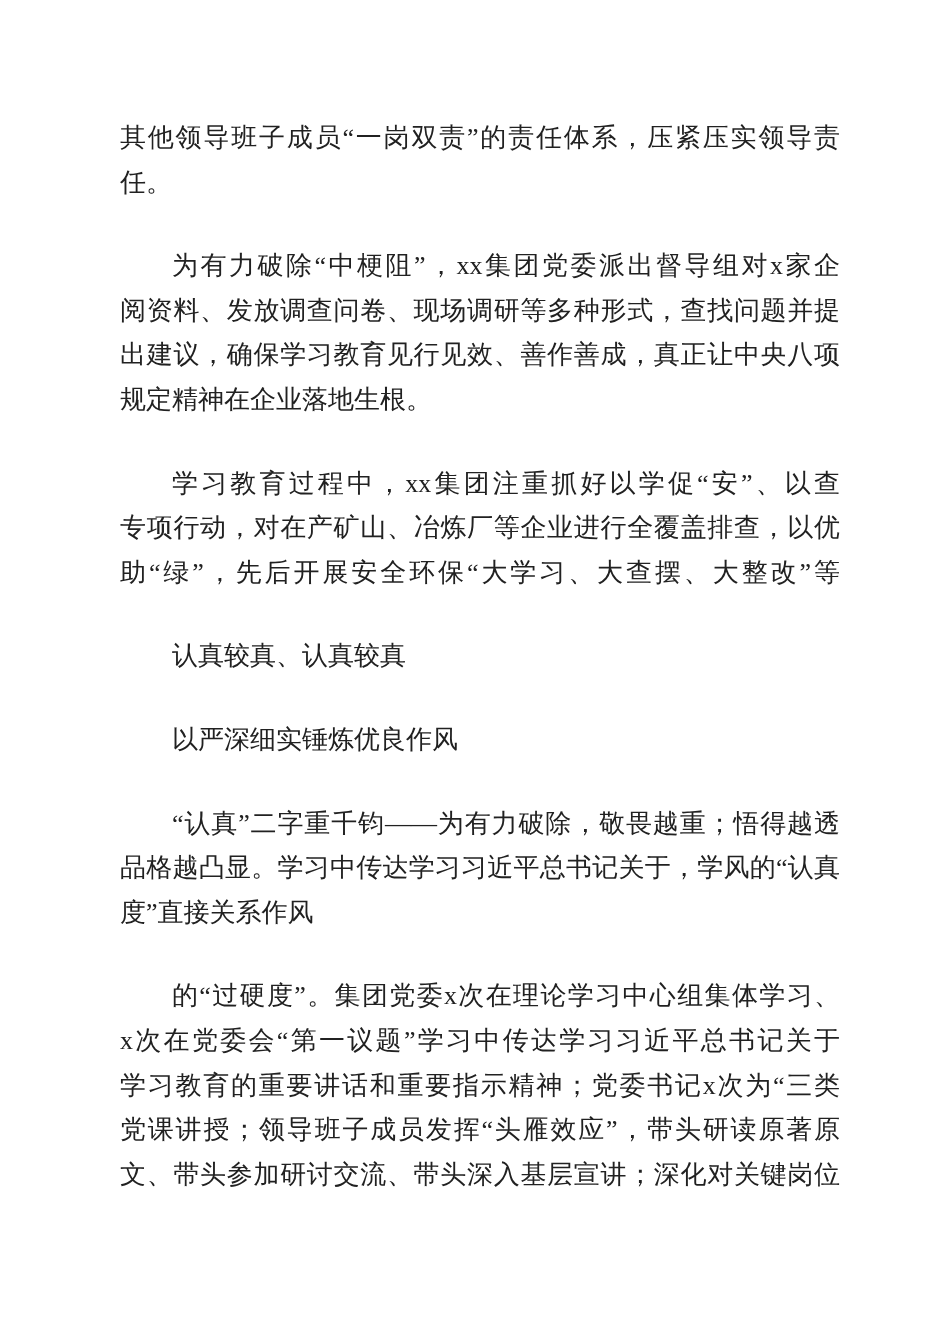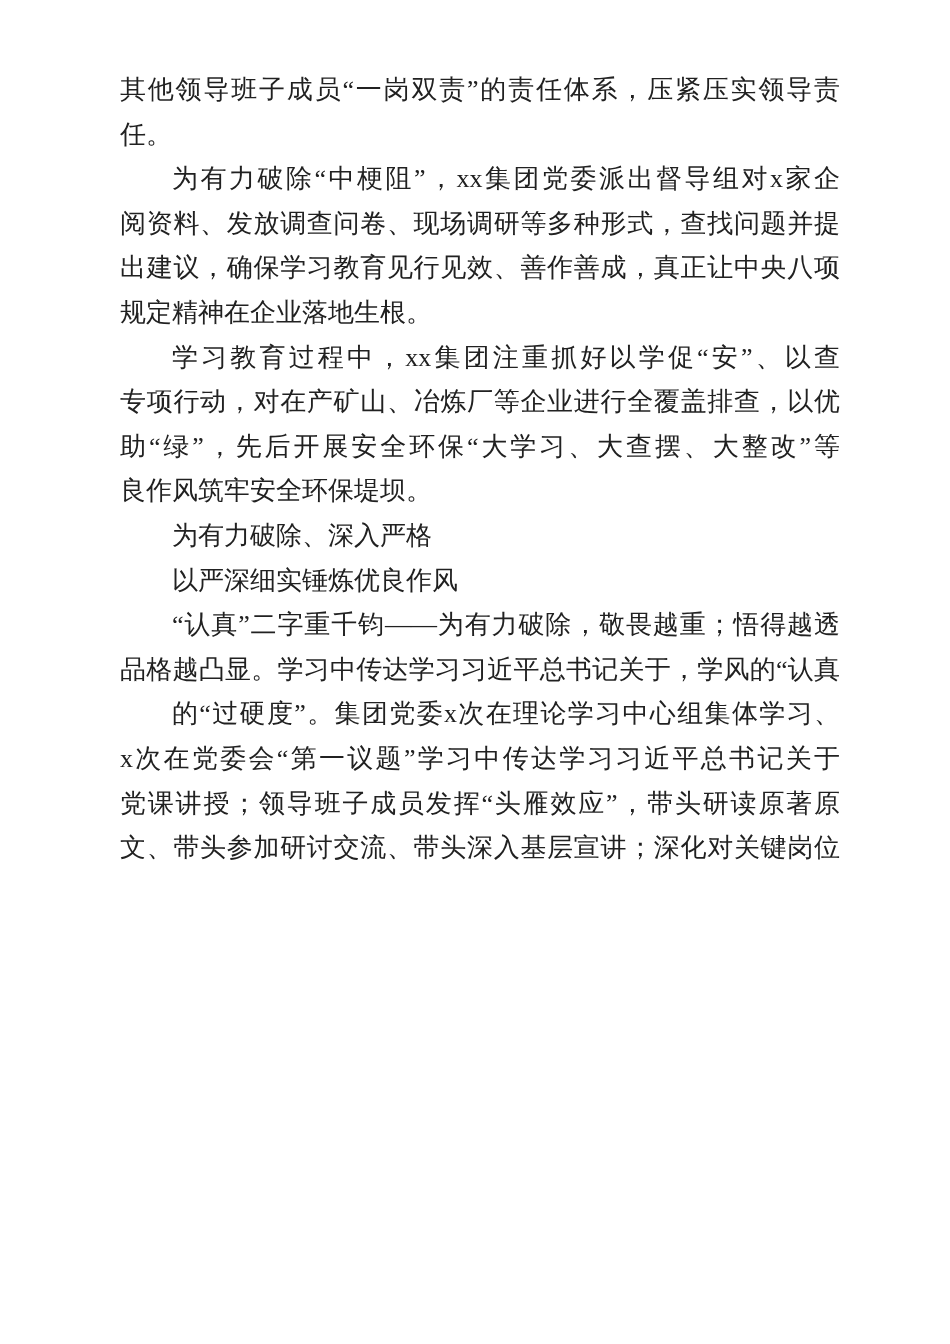--- a/index.html
+++ b/index.html
@@ -6,21 +6,21 @@
     margin: 0;
     padding: 0;
     background: #ffffff;
   }
   .page {
     position: relative;
     width: 950px;
     height: 1344px;
     background: #ffffff;
     box-sizing: border-box;
-    padding: 68px 110px 0 120px;
+    padding: 116px 110px 0 120px;
     overflow: hidden;
   }
   .doc-body {
     width: 720px;
     font-family: "Liberation Serif", "DejaVu Serif", serif;
     font-size: 26px;
     line-height: 44.6px;
     color: #212121;
     font-weight: 400;
   }
@@ -31,39 +31,41 @@
   .line.fill {
     white-space: normal;
     text-align: justify;
     text-align-last: justify;
     text-justify: inter-character;
     overflow: hidden;
     max-height: 44.6px;
   }
   .line.indent {
     text-indent: 52px;
+    margin-top: 39px;
   }
 </style>
 </head>
 <body>
 
 <div class="page">
   <div class="doc-body" id="doc-body">
       <div class="line fill">其他领导班子成员“一岗双责”的责任体系，压紧压实领导责</div>
       <div class="line">任。</div>
       <div class="line indent fill">为有力破除“中梗阻”，xx集团党委派出督导组对x家企</div>
       <div class="line fill">阅资料、发放调查问卷、现场调研等多种形式，查找问题并提</div>
       <div class="line fill">出建议，确保学习教育见行见效、善作善成，真正让中央八项</div>
       <div class="line">规定精神在企业落地生根。</div>
       <div class="line indent fill">学习教育过程中，xx集团注重抓好以学促“安”、以查</div>
       <div class="line fill">专项行动，对在产矿山、冶炼厂等企业进行全覆盖排查，以优</div>
       <div class="line fill">助“绿”，先后开展安全环保“大学习、大查摆、大整改”等</div>
-      <div class="line">良作风筑牢安全环保堤坝。</div>
-      <div class="line indent">为有力破除、深入严格</div>
+      <div class="line indent">认真较真、认真较真</div>
       <div class="line indent">以严深细实锤炼优良作风</div>
       <div class="line indent fill">“认真”二字重千钧——为有力破除，敬畏越重；悟得越透</div>
       <div class="line fill">品格越凸显。学习中传达学习习近平总书记关于，学风的“认真</div>
+      <div class="line">度”直接关系作风</div>
       <div class="line indent fill">的“过硬度”。集团党委x次在理论学习中心组集体学习、</div>
       <div class="line fill">x次在党委会“第一议题”学习中传达学习习近平总书记关于</div>
+      <div class="line fill">学习教育的重要讲话和重要指示精神；党委书记x次为“三类</div>
       <div class="line fill">党课讲授；领导班子成员发挥“头雁效应”，带头研读原著原</div>
       <div class="line fill">文、带头参加研讨交流、带头深入基层宣讲；深化对关键岗位</div>
     </div>
 </div>
 
 </body></html>

